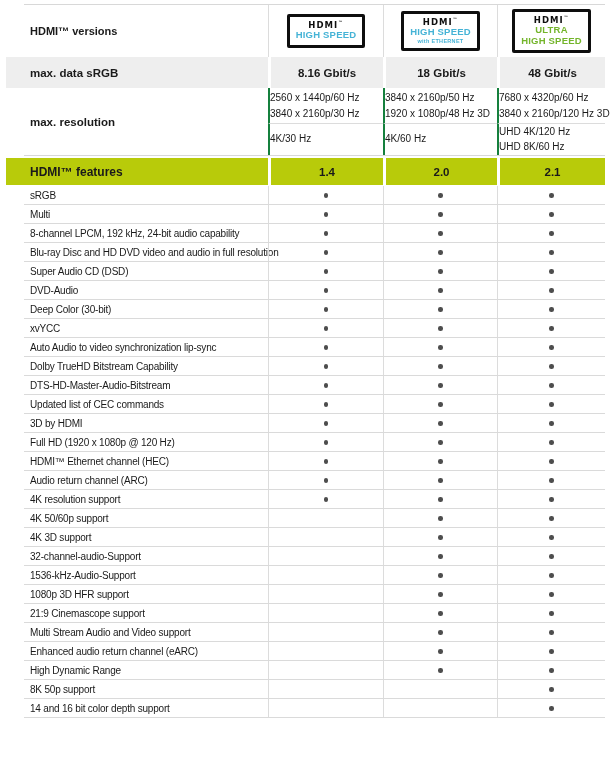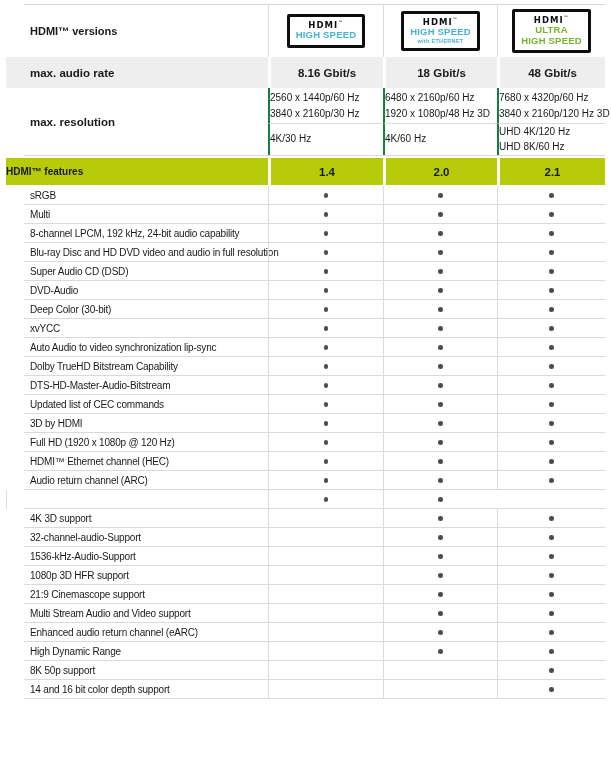--- a/index.html
+++ b/index.html
@@ -32,21 +32,21 @@
   
   .row-resolution { grid-template-rows:36px 31px; }
   .res-label { grid-row:1 / 3; display:flex; align-items:center; padding-left:24px; font-weight:bold; font-size:11.5px; }
   .res-a, .res-b { display:flex; flex-direction:column; align-items:flex-start; justify-content:center;
                    border-left:2px solid #15803d; font-size:10px; line-height:1.55; text-align:center; white-space:nowrap; }
   .res-a { border-bottom:1px solid #dcdcdc; }
   .res-b { line-height:1.45; }
 
   
   .row-features-hd { height:27px; margin-top:2px; align-items:center; }
-  .row-features-hd .label { font-weight:bold; font-size:10px; height:100%; display:flex; align-items:center; }
+  .row-features-hd .label { padding-left:24px; font-weight:bold; font-size:12px; height:100%; display:flex; align-items:center; }
   .row-features-hd .val { height:100%; display:flex; align-items:center; justify-content:center;
                           font-weight:bold; font-size:11.5px; border-left:3px solid #fff; }
 
   
   #features { margin-top:1px; }
   .f-row { height:19px; position:relative; align-items:center; }
   .f-row::after { content:""; position:absolute; left:18px; right:0; bottom:0; height:1px; background:#dadada; }
   .f-label { padding-left:24px; font-size:10px; letter-spacing:-0.2px; white-space:nowrap; }
   .f-cell { height:100%; display:flex; align-items:center; justify-content:center; border-left:1px solid #dcdcdc; }
   .dot { width:4.5px; height:4.5px; border-radius:50%; }
@@ -76,34 +76,34 @@
       <div class="badge-cell" id="badge-cell-2">
           <div class="badge">
             <div class="brand">HDMI<sup>™</sup></div>
             <div class="l-lg" style="color: rgb(116, 181, 43);">ULTRA</div>
             <div class="l-lg" style="color: rgb(116, 181, 43);">HIGH SPEED</div>
           </div>
         </div>
     </div>
 
     <div class="grid row-datarate" style="background: rgb(238, 238, 238);">
-      <div class="label">max. audio rate</div>
+      <div class="label">max. data sRGB</div>
       <div class="val">8.16 Gbit/s</div>
       <div class="val">18 Gbit/s</div>
       <div class="val">48 Gbit/s</div>
     </div>
 
     <div class="grid row-resolution">
       <div class="res-label">max. resolution</div>
       <div class="res-a" id="res-a-0">
           <div>2560 x 1440p/60 Hz</div>
           <div>3840 x 2160p/30 Hz</div>
         </div>
       <div class="res-a" id="res-a-1">
-          <div>6480 x 2160p/60 Hz</div>
+          <div>3840 x 2160p/50 Hz</div>
           <div>1920 x 1080p/48 Hz 3D</div>
         </div>
       <div class="res-a" id="res-a-2">
           <div>7680 x 4320p/60 Hz</div>
           <div>3840 x 2160p/120 Hz 3D</div>
         </div>
       <div class="res-b" id="res-b-0">
           <div>4K/30 Hz</div>
         </div>
       <div class="res-b" id="res-b-1">
@@ -327,22 +327,35 @@
             <span class="dot" style="background: rgb(77, 77, 77);"></span>
           </div>
         <div class="f-cell">
             <span class="dot" style="background: rgb(77, 77, 77);"></span>
           </div>
         <div class="f-cell">
             <span class="dot" style="background: rgb(77, 77, 77);"></span>
           </div>
       </div>
 
-
-      <div class="grid f-row">
+      <div class="grid f-row">
+        <div class="f-label">4K resolution support</div>
+        <div class="f-cell">
+            <span class="dot" style="background: rgb(77, 77, 77);"></span>
+          </div>
+        <div class="f-cell">
+            <span class="dot" style="background: rgb(77, 77, 77);"></span>
+          </div>
+        <div class="f-cell">
+            <span class="dot" style="background: rgb(77, 77, 77);"></span>
+          </div>
+      </div>
+
+      <div class="grid f-row">
+        <div class="f-label">4K 50/60p support</div>
         <div class="f-cell"></div>
         <div class="f-cell">
             <span class="dot" style="background: rgb(77, 77, 77);"></span>
           </div>
         <div class="f-cell">
             <span class="dot" style="background: rgb(77, 77, 77);"></span>
           </div>
       </div>
 
       <div class="grid f-row">

